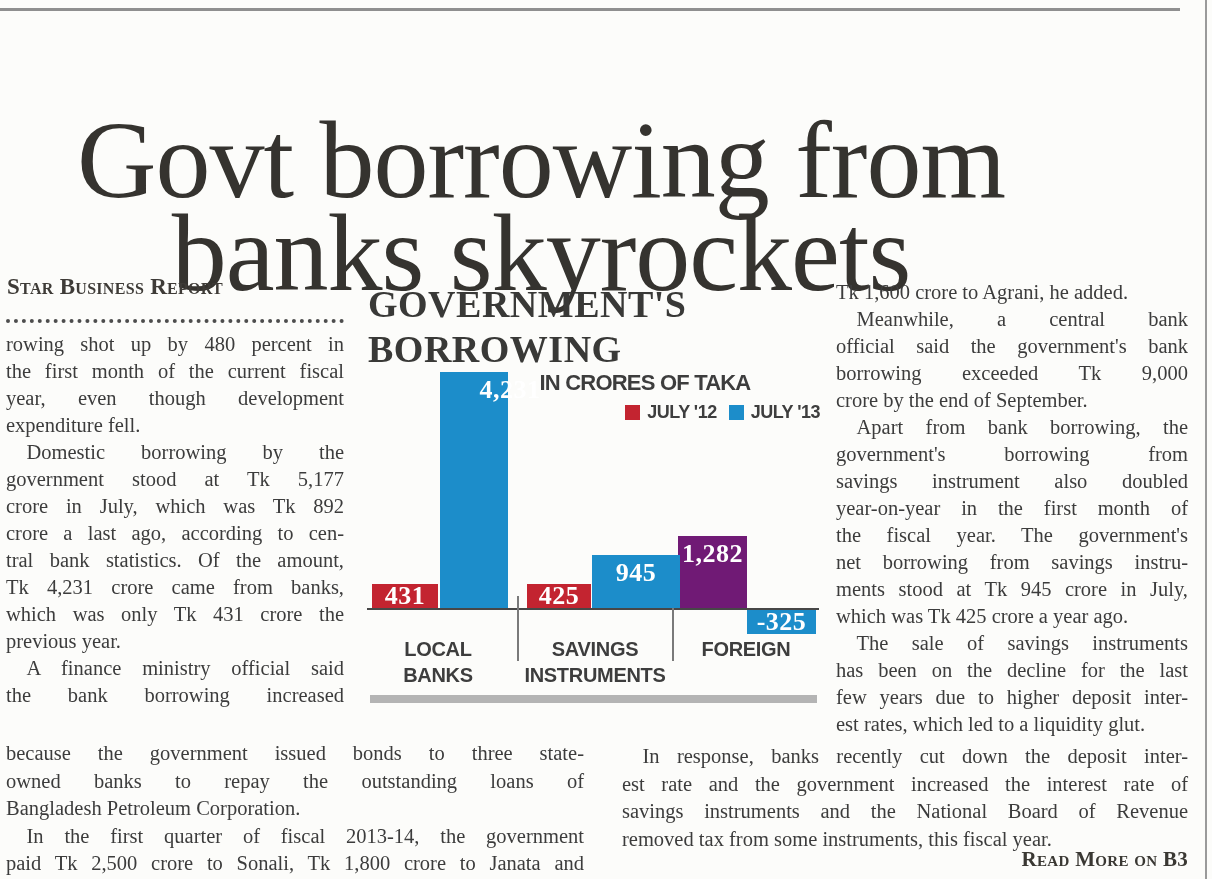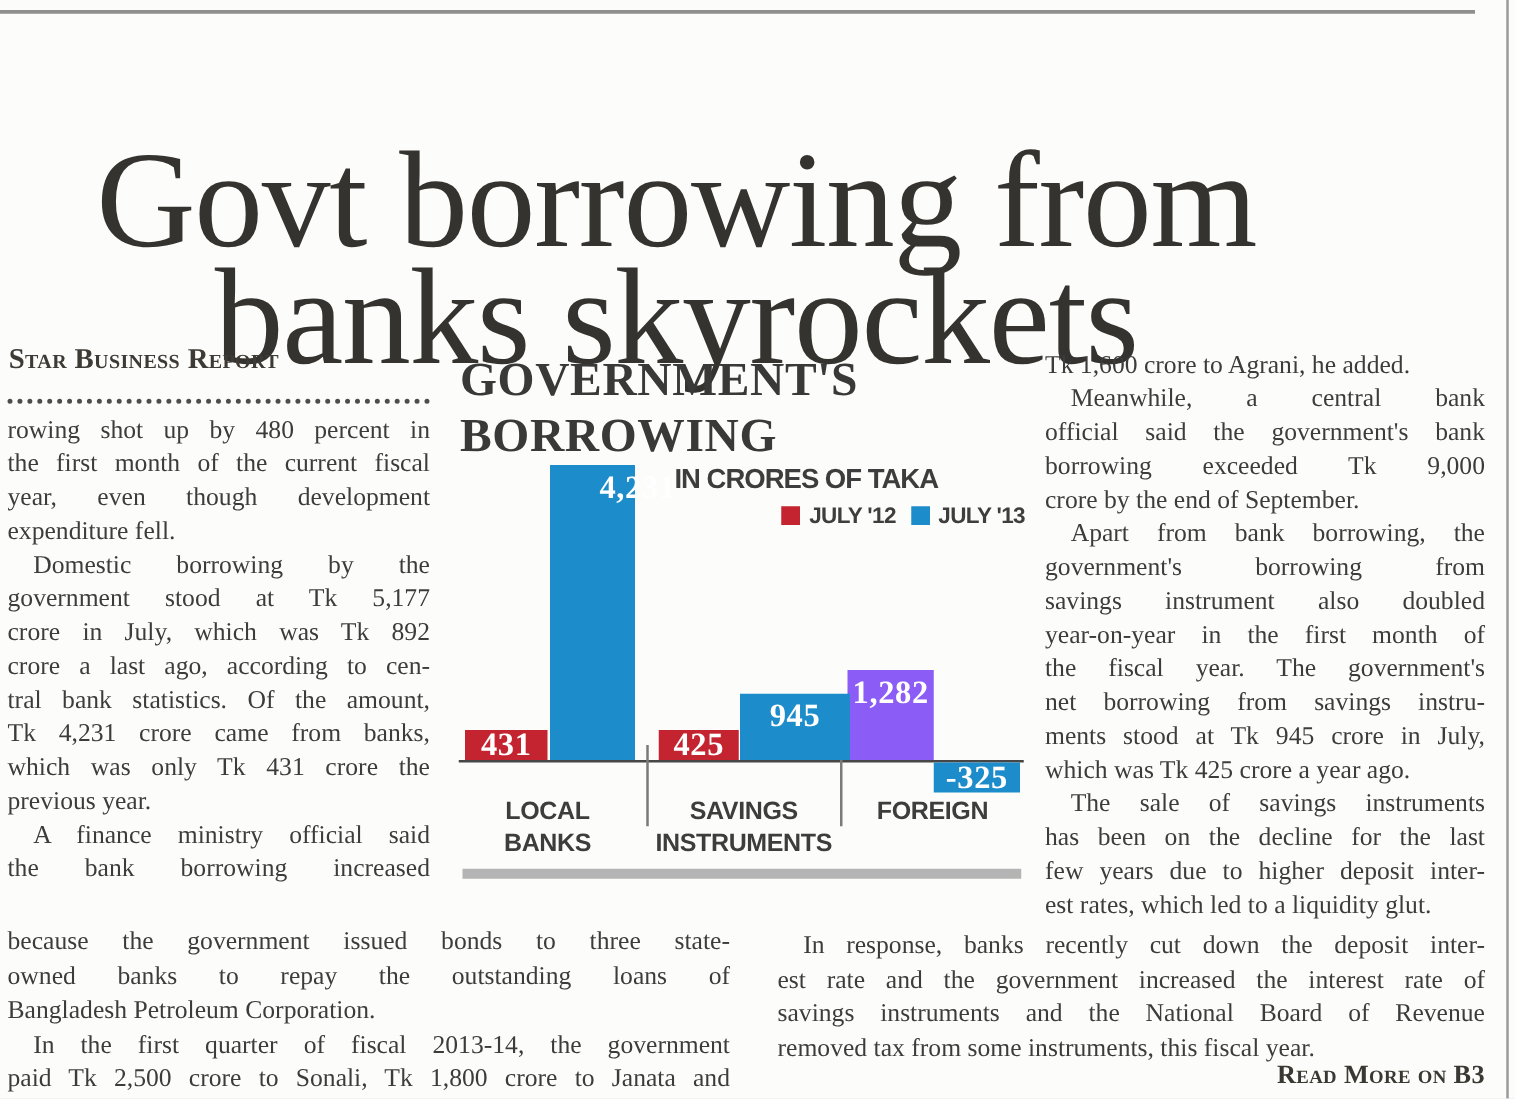--- a/index.html
+++ b/index.html
@@ -163,21 +163,21 @@
       <div class="baseline"></div>
       <div class="divider" style="left:152px;"></div>
       <div class="divider" style="left:307px;"></div>
       <div class="chart-baserule"></div>
     <div class="bar" style="left: 7px; width: 66px; height: 24px; top: 306px; background: rgb(195, 36, 48);">
           <div class="bar-label" style="top: 50%; transform: translateY(-50%);">431</div>
         </div>
         <div class="bar" style="left: 162px; width: 64px; height: 24px; top: 306px; background: rgb(195, 36, 48);">
           <div class="bar-label" style="top: 50%; transform: translateY(-50%);">425</div>
         </div>
-        <div class="bar" style="left: 313px; width: 69px; height: 72px; top: 258px; background: #8b5cf6;">
+        <div class="bar" style="left: 313px; width: 69px; height: 72px; top: 258px; background: #701a75;">
           <div class="bar-label" style="top: 3px;">1,282</div>
         </div>
         <div class="bar" style="left: 75px; width: 68px; height: 236px; top: 94px; background: rgb(28, 141, 202);">
           <div class="bar-label" style="top: 3px; padding-left: 36px;">4,231</div>
         </div>
         <div class="bar" style="left: 227px; width: 88px; height: 53px; top: 277px; background: rgb(28, 141, 202);">
           <div class="bar-label" style="top: 3px;">945</div>
         </div>
         <div class="bar" style="left: 382px; width: 69px; height: 24px; top: 332px; background: rgb(28, 141, 202);">
           <div class="bar-label" style="top: 50%; transform: translateY(-50%);">-325</div>

